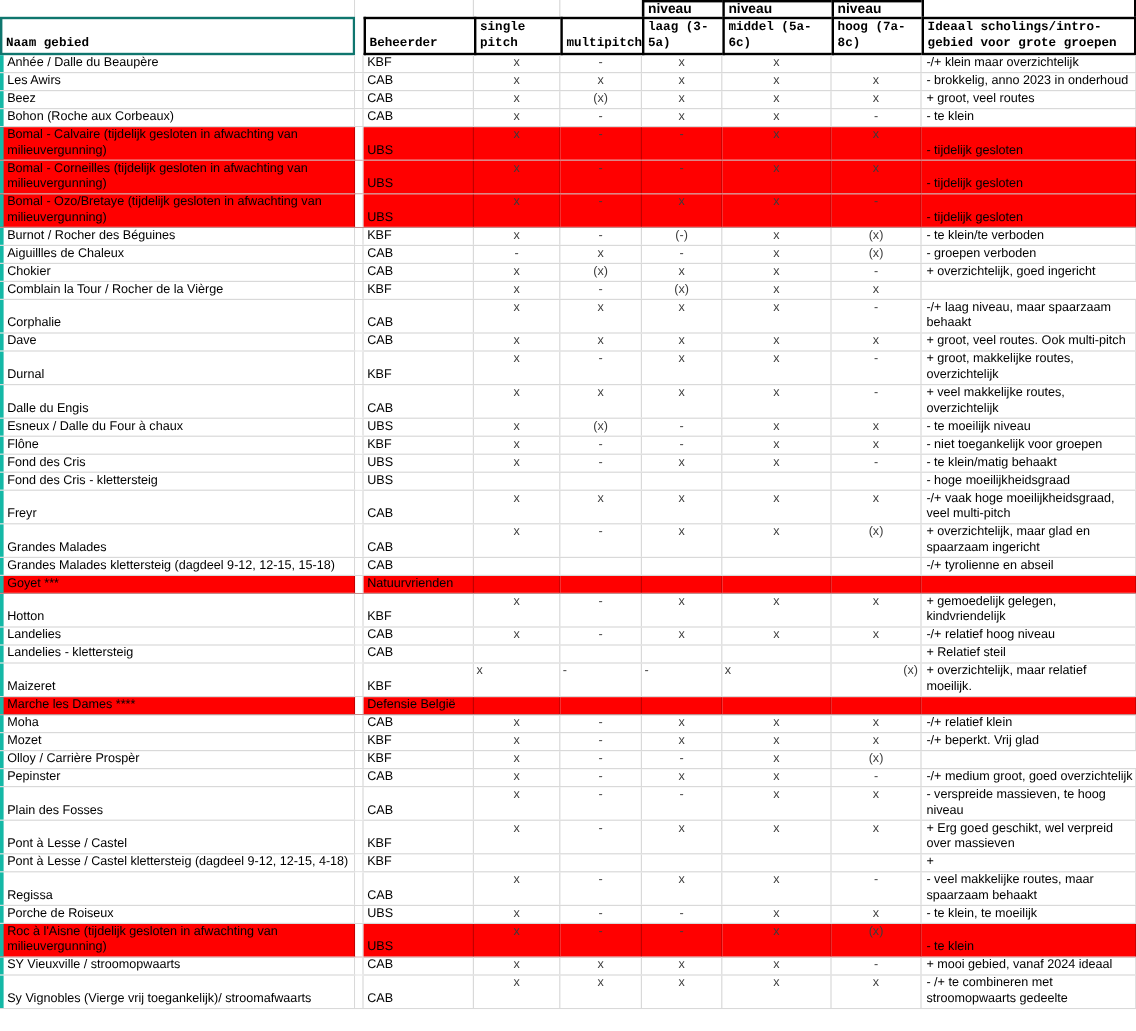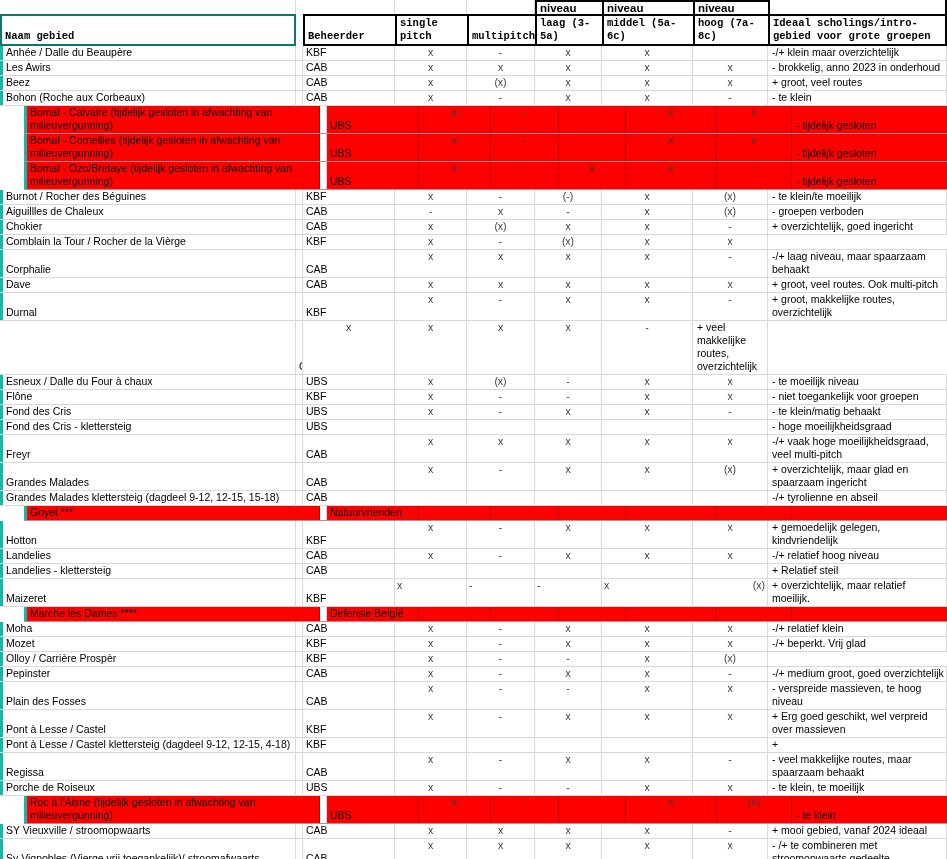--- a/index.html
+++ b/index.html
@@ -29,21 +29,21 @@
   .hc-last{border:2px solid #000;}
   .c-gap{border-right:1px solid var(--grid);background:#fff;}
   .hdr-gap{border:none;background:#fff;}
   
   .row{min-height:14px;border-bottom:1px solid var(--grid);}
   .c-name{border-left:3px solid #14b8a6;padding:0 3px 1px 3px;}
   .c-mgr{padding:0 3px 1px 3px;}
   .mark{justify-content:center;text-align:center;padding:0 2px 1px 2px;color:#3c3c3c;display:block;}
   .c-comment{padding:0 2px 1px 4px;border-right:1px solid var(--grid);}
   .row.red .c{background:var(--red);border-right-color:rgba(120,0,0,.45);}
-  .row.red{border-bottom-color:rgba(120,0,0,.45);margin-left:24px;}
+  .row.red{border-bottom-color:rgba(120,0,0,.45);}
   .row.red .c-gap{background:#fff;border-right-color:var(--grid);}
 </style>
 </head>
 <body>
 
 <div class="sheet">
 
   <div class="hrow top-row">
     <div class="c"></div>
     <div class="c c-gap hdr-gap"></div>
@@ -148,21 +148,21 @@
   </div>
       <div class="row">
     <div class="c c-name">Burnot / Rocher des Béguines</div>
     <div class="c c-gap"></div>
     <div class="c c-mgr">KBF</div>
     <div class="c mark">x</div>
     <div class="c mark">-</div>
     <div class="c mark">(-)</div>
     <div class="c mark">x</div>
     <div class="c mark">(x)</div>
-    <div class="c c-comment">- te klein/te moeilijk</div>
+    <div class="c c-comment">- te klein/te verboden</div>
   </div>
       <div class="row">
     <div class="c c-name">Aiguillles de Chaleux</div>
     <div class="c c-gap"></div>
     <div class="c c-mgr">CAB</div>
     <div class="c mark">-</div>
     <div class="c mark">x</div>
     <div class="c mark">-</div>
     <div class="c mark">x</div>
     <div class="c mark">(x)</div>
@@ -216,20 +216,21 @@
     <div class="c c-gap"></div>
     <div class="c c-mgr">KBF</div>
     <div class="c mark">x</div>
     <div class="c mark">-</div>
     <div class="c mark">x</div>
     <div class="c mark">x</div>
     <div class="c mark">-</div>
     <div class="c c-comment">+ groot, makkelijke routes, overzichtelijk</div>
   </div>
       <div class="row">
+    <div class="c c-name">Dalle du Engis</div>
     <div class="c c-gap"></div>
     <div class="c c-mgr">CAB</div>
     <div class="c mark">x</div>
     <div class="c mark">x</div>
     <div class="c mark">x</div>
     <div class="c mark">x</div>
     <div class="c mark">-</div>
     <div class="c c-comment">+ veel makkelijke routes, overzichtelijk</div>
   </div>
       <div class="row">

